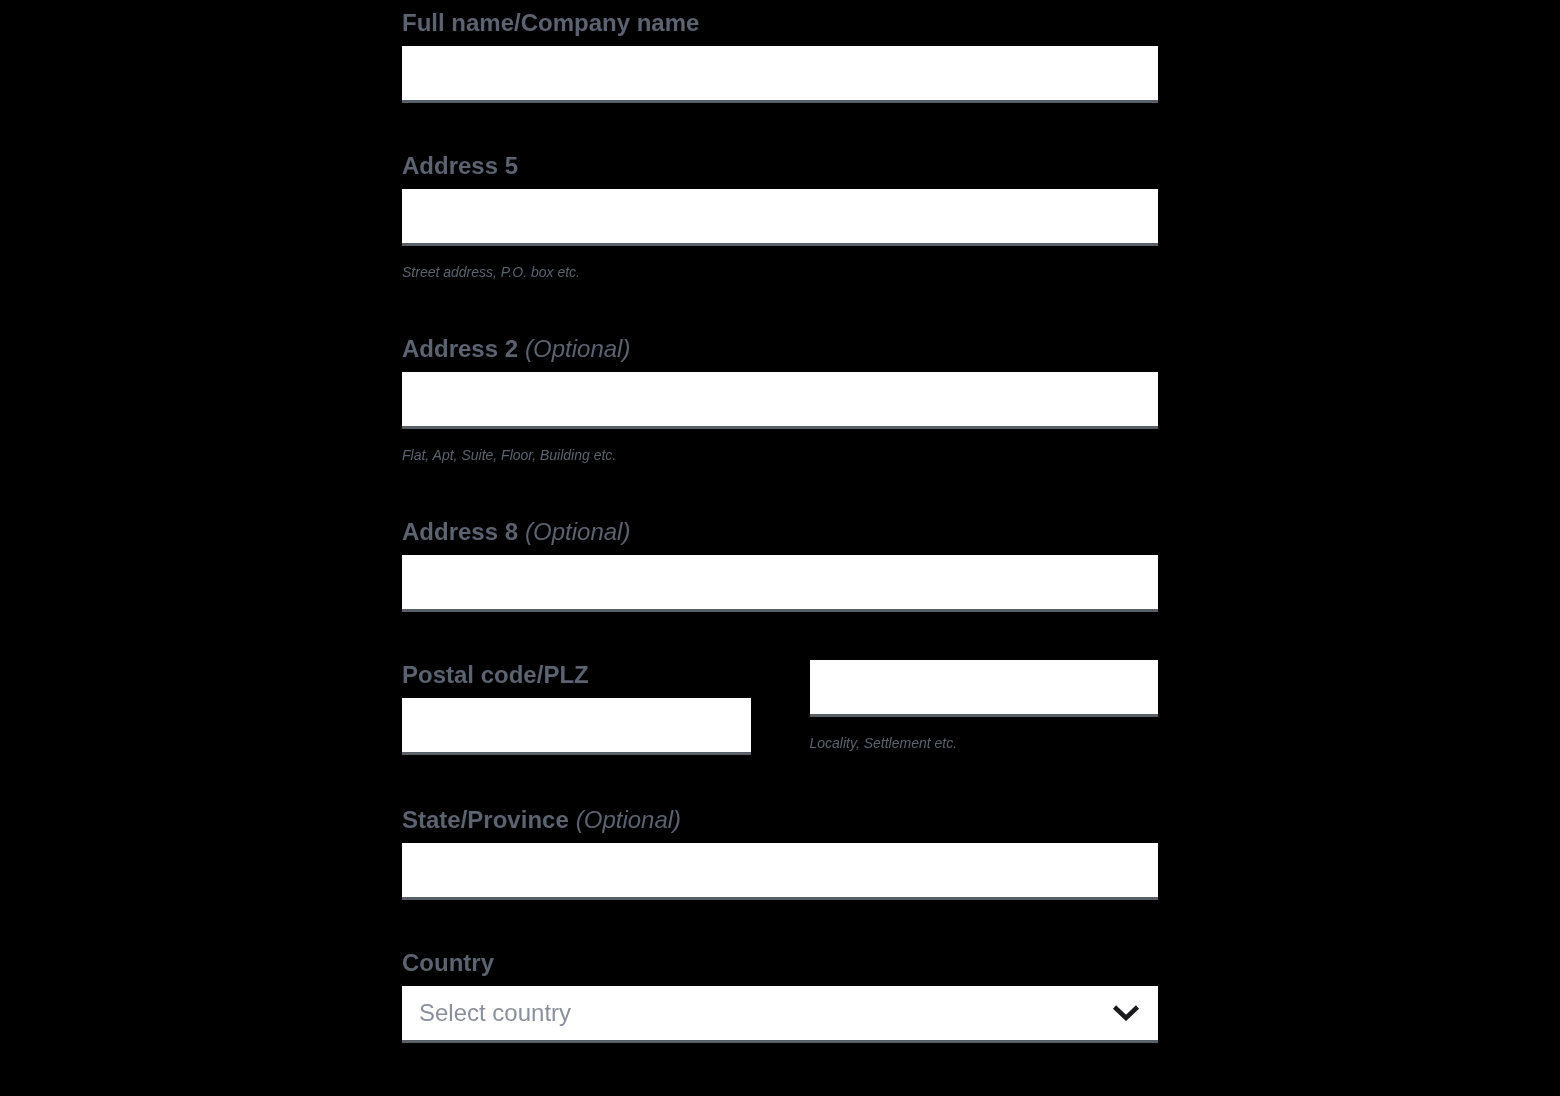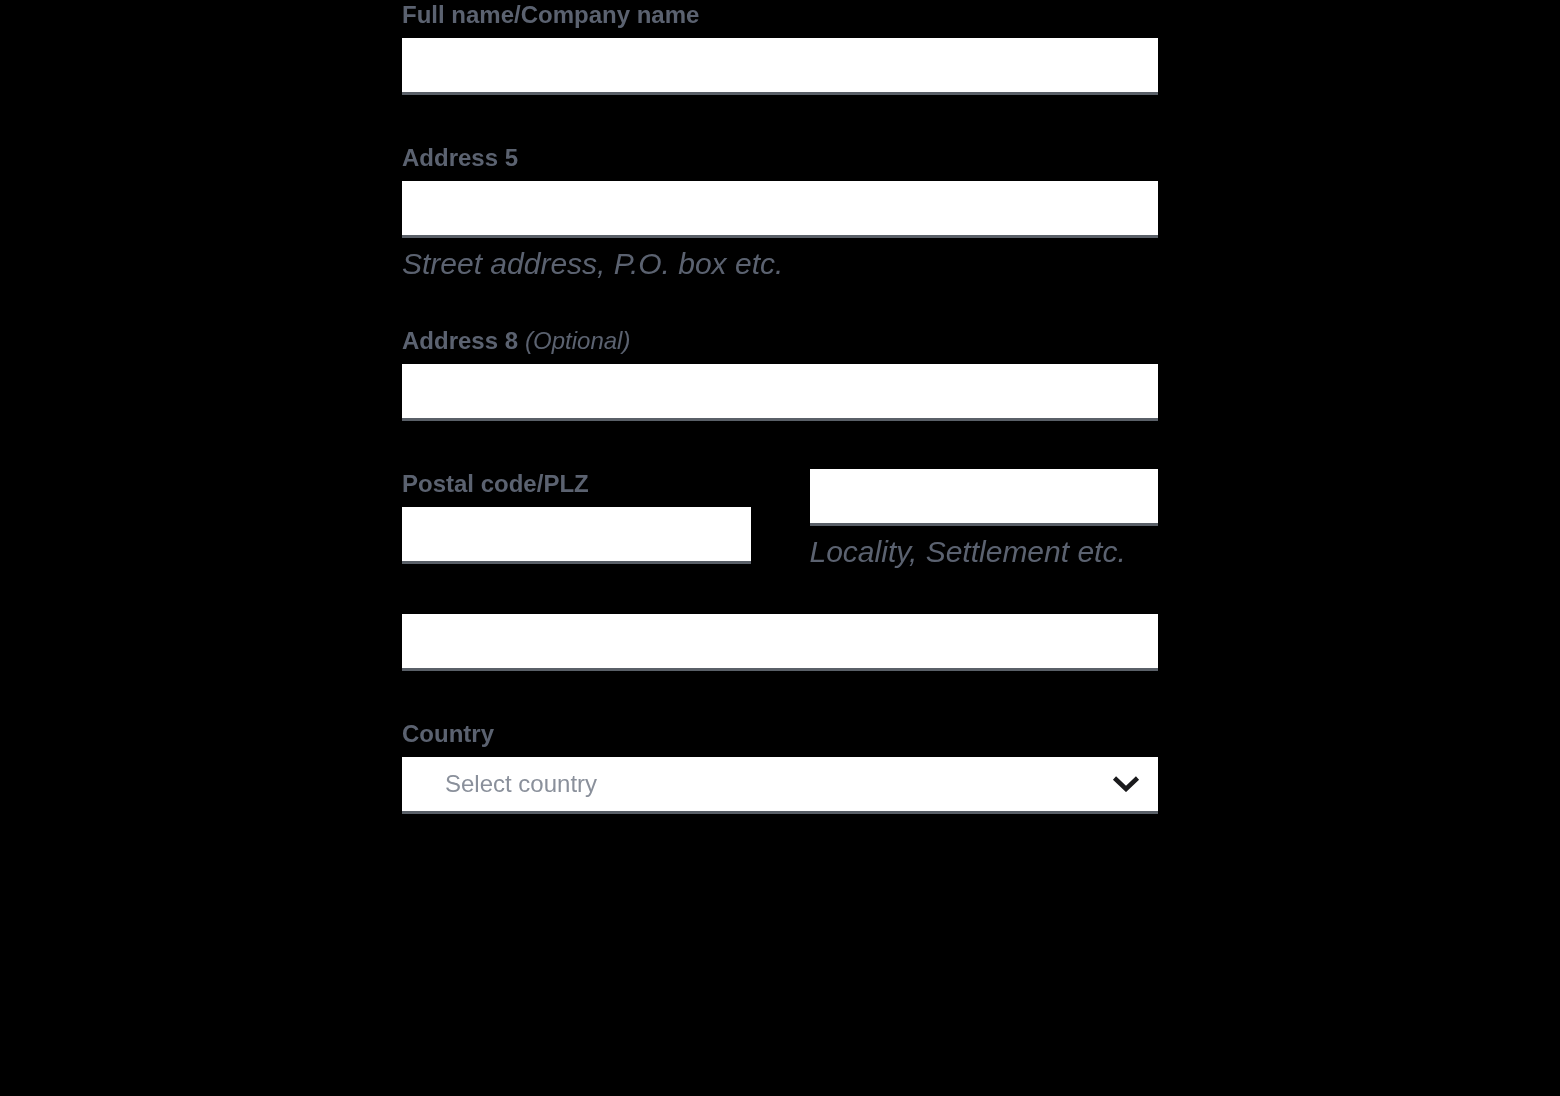--- a/index.html
+++ b/index.html
@@ -9,20 +9,21 @@
   body {
     width: 1560px;
     height: 1096px;
     background: #000000;
     overflow: hidden;
     font-family: "Liberation Sans", sans-serif;
   }
   .form {
     width: 756px;
     margin: 0 auto;
+    padding-top: 8px;
   }
   .field {
     margin-bottom: 48px;
   }
   .field-label {
     font-size: 24px;
     font-weight: 700;
     line-height: 30px;
     color: #5b6270;
     margin-bottom: 8px;
@@ -43,21 +44,21 @@
     border-bottom: 3px solid #5a6068;
     border-radius: 0;
     outline: none;
     padding: 0 16px;
     font-family: "Liberation Sans", sans-serif;
     font-size: 24px;
     color: #1f2430;
   }
   .helper {
     margin-top: 12px;
-    font-size: 30px;
+    font-size: 14px;
     font-style: italic;
     line-height: 28px;
     color: #5b6270;
   }
   .row {
     display: flex;
     gap: 59px;
   }
   .col {
     flex: 1;
@@ -70,21 +71,20 @@
     border-bottom: 3px solid #5a6068;
     display: flex;
     align-items: center;
     justify-content: space-between;
     padding: 0 18px 0 17px;
     cursor: pointer;
   }
   .select-placeholder {
     font-size: 24px;
     color: #8a909b;
-    margin-left: 26px;
   }
   .chevron {
     flex: 0 0 auto;
     display: block;
   }
 </style>
 </head>
 <body>
 
 <div class="form">
@@ -97,20 +97,27 @@
   </section>
 
   <section class="field">
     <div class="field-label">
       <span>Address 5</span>
     </div>
     <input type="text" class="text-input" style="">
     <div class="helper">Street address, P.O. box etc.</div>
   </section>
 
+  <section class="field">
+    <div class="field-label">
+      <span>Address 2</span><span class="optional">(Optional)</span>
+    </div>
+    <input type="text" class="text-input" style="">
+    <div class="helper">Flat, Apt, Suite, Floor, Building etc.</div>
+  </section>
 
   <section class="field">
     <div class="field-label">
       <span>Address 8</span><span class="optional">(Optional)</span>
     </div>
     <input type="text" class="text-input" style="">
   </section>
 
   <section class="field row">
     <div class="col">
@@ -119,20 +126,23 @@
       </div>
       <input type="text" class="text-input" style="">
     </div>
     <div class="col">
       <input type="text" class="text-input" style="">
       <div class="helper">Locality, Settlement etc.</div>
     </div>
   </section>
 
   <section class="field">
+    <div class="field-label">
+      <span>State/Province</span><span class="optional">(Optional)</span>
+    </div>
     <input type="text" class="text-input" style="">
   </section>
 
   <section class="field">
     <div class="field-label">
       <span>Country</span>
     </div>
     <div class="select" role="combobox" aria-expanded="false">
       <span class="select-placeholder">Select country</span>
       <svg class="chevron" width="28" height="16" viewBox="0 0 28 16">

